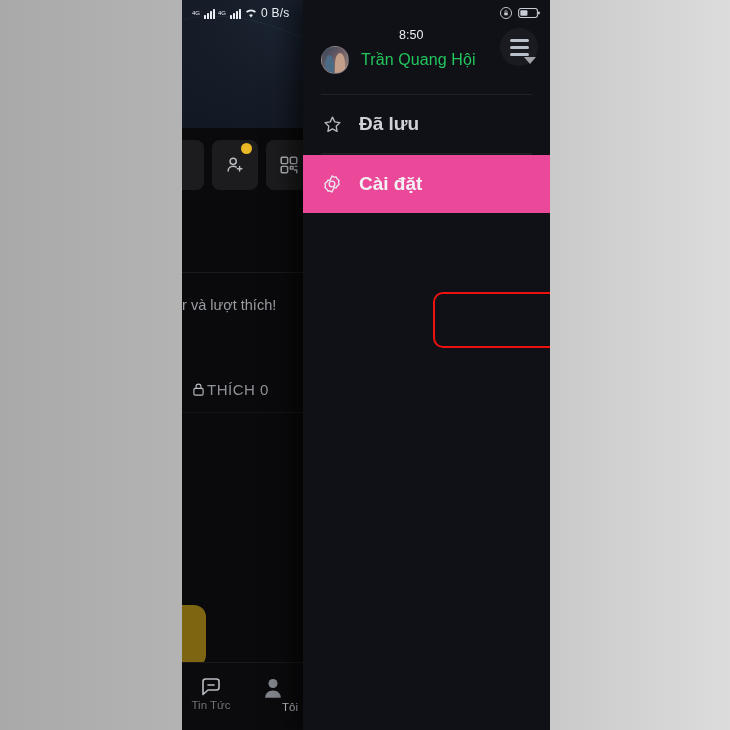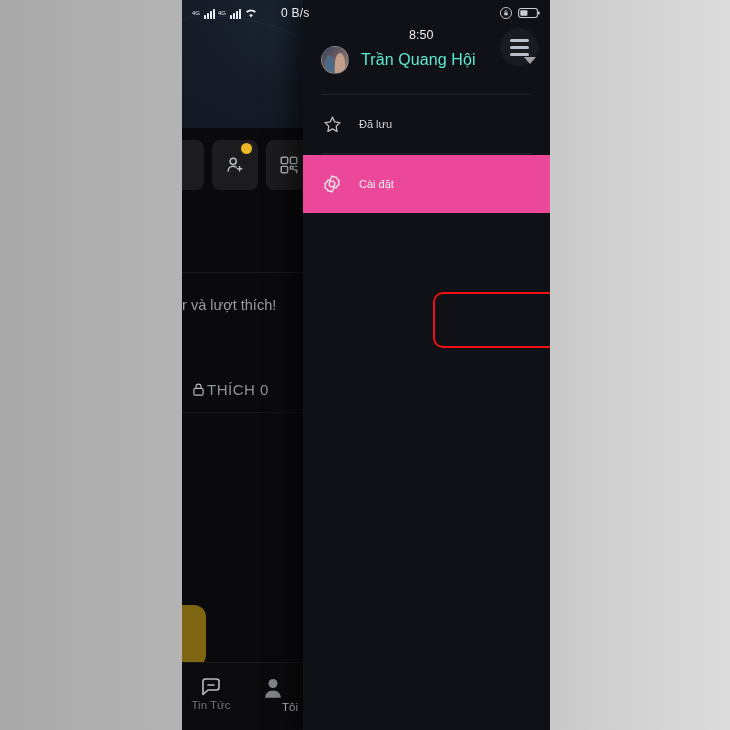--- a/index.html
+++ b/index.html
@@ -66,21 +66,21 @@
   #status-left { display: flex; align-items: center; gap: 3px; }
   #status-center { flex: 1; text-align: center; padding-left: 34px; font-size: 12.5px; color:#e9edf2;margin-top:44px;}
   #status-right { display: flex; align-items: center; gap: 5px; }
   .sigbars { display: inline-flex; align-items: flex-end; gap: 1px; height: 11px; }
   .sigbars i { display:block; width: 2px; background:#e9edf2; border-radius:.5px;}
   .sigbars i:nth-child(1){height:4px}
   .sigbars i:nth-child(2){height:6px}
   .sigbars i:nth-child(3){height:8px}
   .sigbars i:nth-child(4){height:10px}
   .sig-sup { font-size:6px; line-height:6px; margin-right:1px; color:#e9edf2;}
-  .netspeed { font-size: 12px; letter-spacing: .2px; margin-left: 20px; }
+  .netspeed { font-size: 12px; letter-spacing: .2px; }
 
   
   #hamburger-btn {
     position: absolute; right: 12px; top: 28px;
     width: 38px; height: 38px; border-radius: 50%;
     background: rgba(255,255,255,.045);
     display: flex; flex-direction: column;
     align-items: center; justify-content: center; gap: 4px;
     z-index: 30;
   }
@@ -183,40 +183,40 @@
     width:9px;height:18px;border-radius:50% 50% 0 0;
     background:#4a6a86;
   }
   #avatar::after{
     content:""; position:absolute; right:3px; top:6px;
     width:10px;height:20px;border-radius:50% 50% 0 0;
     background:#c4a08a;
   }
   #profile-name {
     flex: 1;
-    color:#5eead4; font-size: 16px; letter-spacing:.1px;
+    color:#22c55e; font-size: 16px; letter-spacing:.1px;
   }
   #profile-caret {
     width:0;height:0;
     border-left: 6px solid transparent;
     border-right: 6px solid transparent;
     border-top: 7px solid #9ca0a7;
   }
 
   .divider {
     height: 1px; margin: 0 18px;
     background: rgba(255,255,255,.07);
   }
   .divider.faint { background: rgba(255,255,255,.045); }
 
   .menu-item {
     height: 58px;
     display:flex; align-items:center; gap: 16px;
     padding-left: 18px;
-    color:#cfd2d7; font-size: 11px;
+    color:#cfd2d7; font-size: 19px; font-weight: bold;
   }
   .menu-item .mi-icon { width:22px;height:22px;flex:0 0 auto;display:flex;align-items:center;justify-content:center;}
   .menu-item.highlight {
     background: #ec4899;
     color:#f2f3f5;
   }
 
   
   #annotation-box {
     position:absolute;

